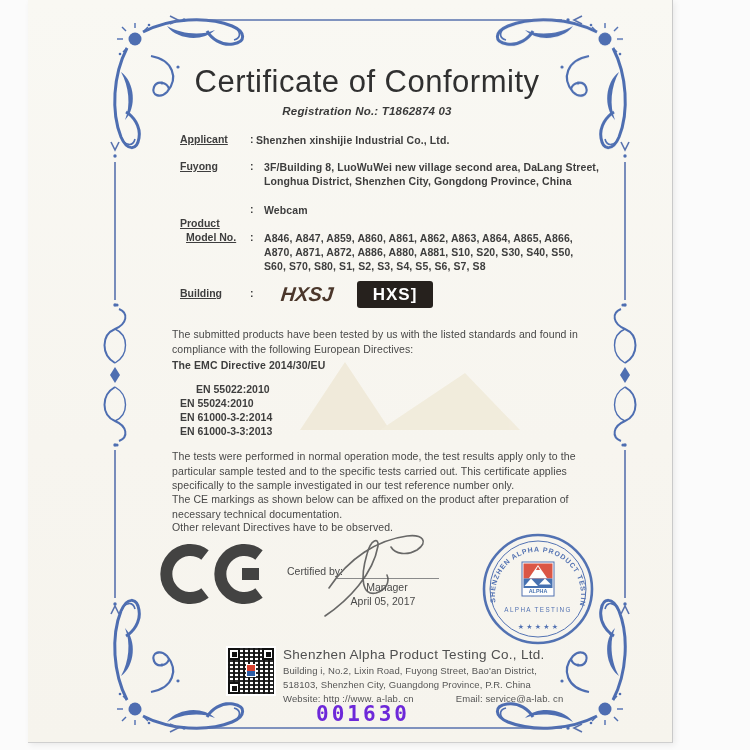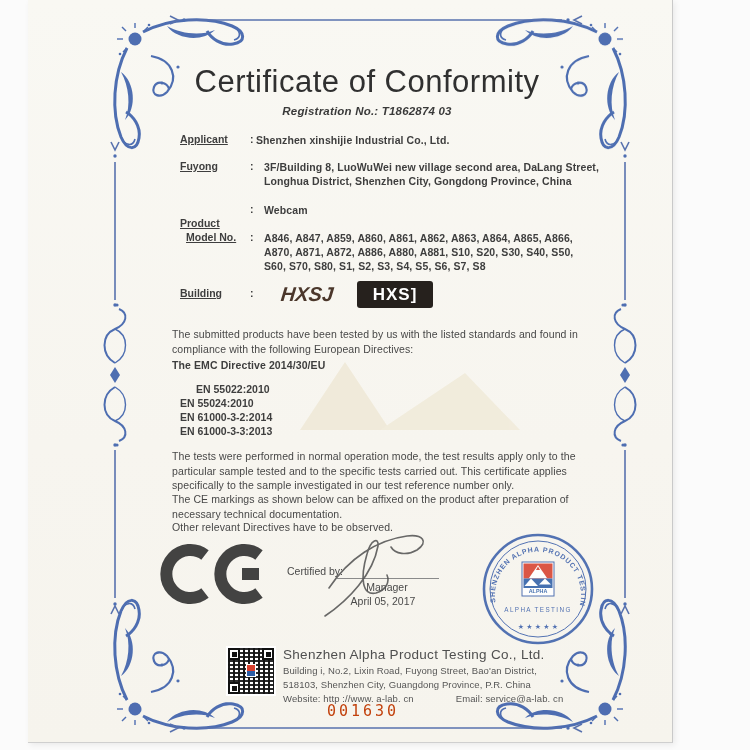--- a/index.html
+++ b/index.html
@@ -21,22 +21,22 @@
   .std{font-size:10.5px;font-weight:700;color:#3e3e3e;line-height:13.8px;}
   .tm1{font-size:20px;font-weight:700;font-style:italic;color:#4b372b;
     letter-spacing:0px;transform:skewX(-6deg);}
   .tm2{background:#26211d;color:#fff;border-radius:3px;font-weight:700;
     font-size:17px;letter-spacing:1px;display:flex;align-items:center;
     justify-content:center;}
   .sig-small{font-size:10.5px;color:#4a4a4a;}
   .sigline{position:absolute;border-top:1.2px solid #8a8a8a;z-index:2;}
   .foot-company{font-size:13.5px;color:#4f4f4f;letter-spacing:.3px;}
   .foot-line{font-size:9.5px;color:#565656;letter-spacing:.1px;line-height:14px;}
-  .serial{font-family:"DejaVu Sans Mono",monospace;font-size:15px;font-weight:400;
-    color:#c2410c;letter-spacing:3px;text-align:center;}
+  .serial{font-family:"DejaVu Sans Mono",monospace;font-size:21px;font-weight:700;
+    color:#6d28d9;letter-spacing:3px;text-align:center;}
   .qr{position:absolute;left:228px;top:648px;width:46px;height:46px;z-index:2;
     background:
       repeating-linear-gradient(0deg,rgba(20,20,20,.9) 0 2px,transparent 2px 4px),
       repeating-linear-gradient(90deg,#1a1a1a 0 2px,#fff 2px 5px);
     outline:2px solid #fff;}
   .finder{position:absolute;width:12px;height:12px;border:2.5px solid #111;background:#fff;box-sizing:border-box;}
   .finder::after{content:"";position:absolute;inset:1.5px;background:#111;}
   .qrlogo{position:absolute;left:18px;top:16px;width:10px;height:13px;background:#fff;
     border:1px solid #fff;box-sizing:border-box;}
   .qrlogo .t{position:absolute;left:0;top:0;width:100%;height:6px;background:#d8402e;}

